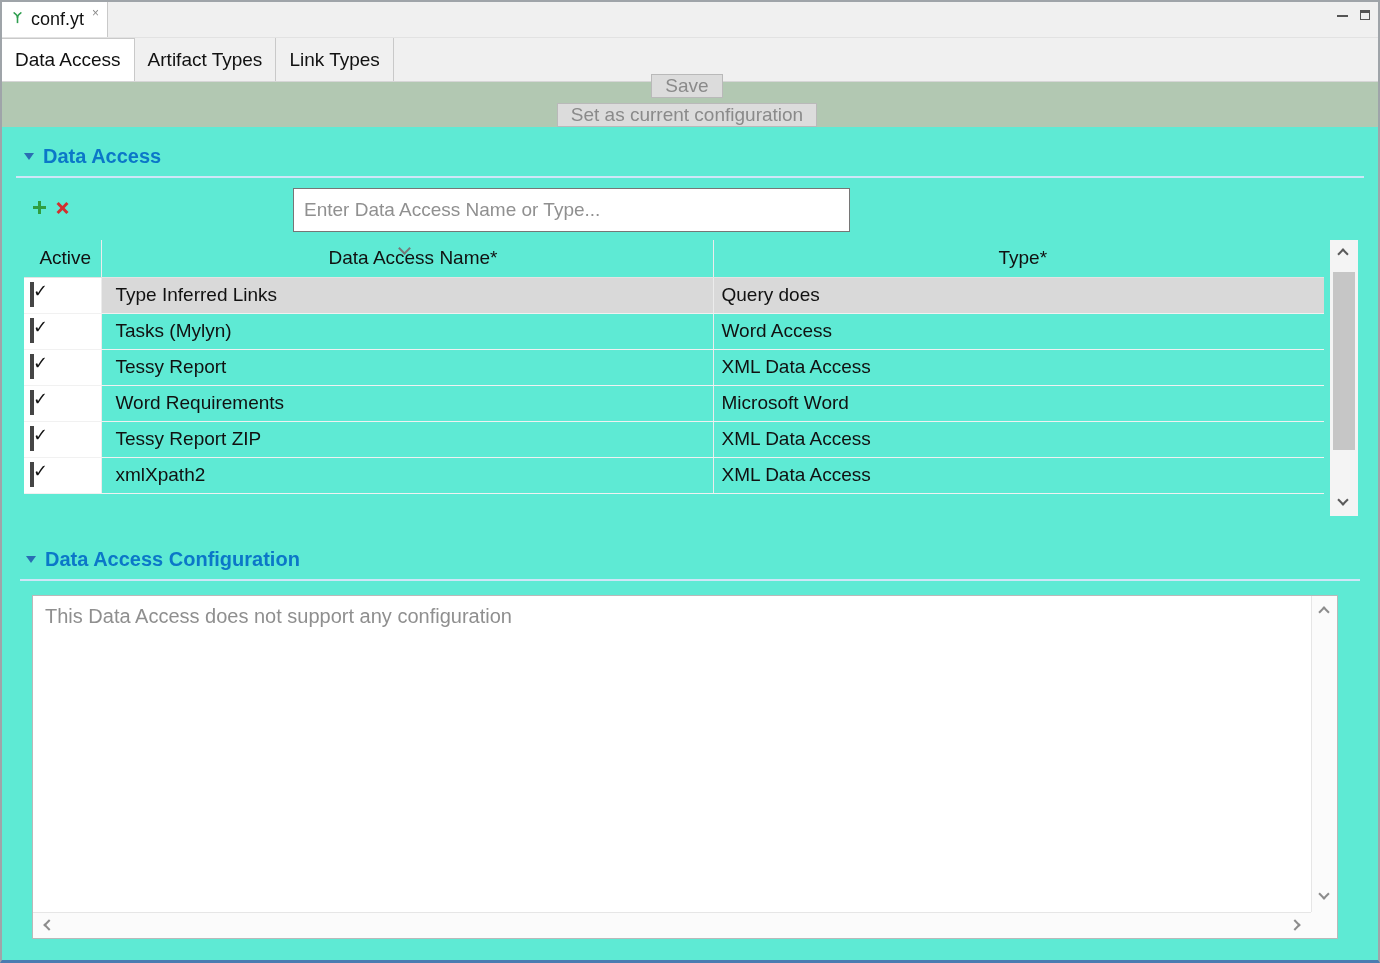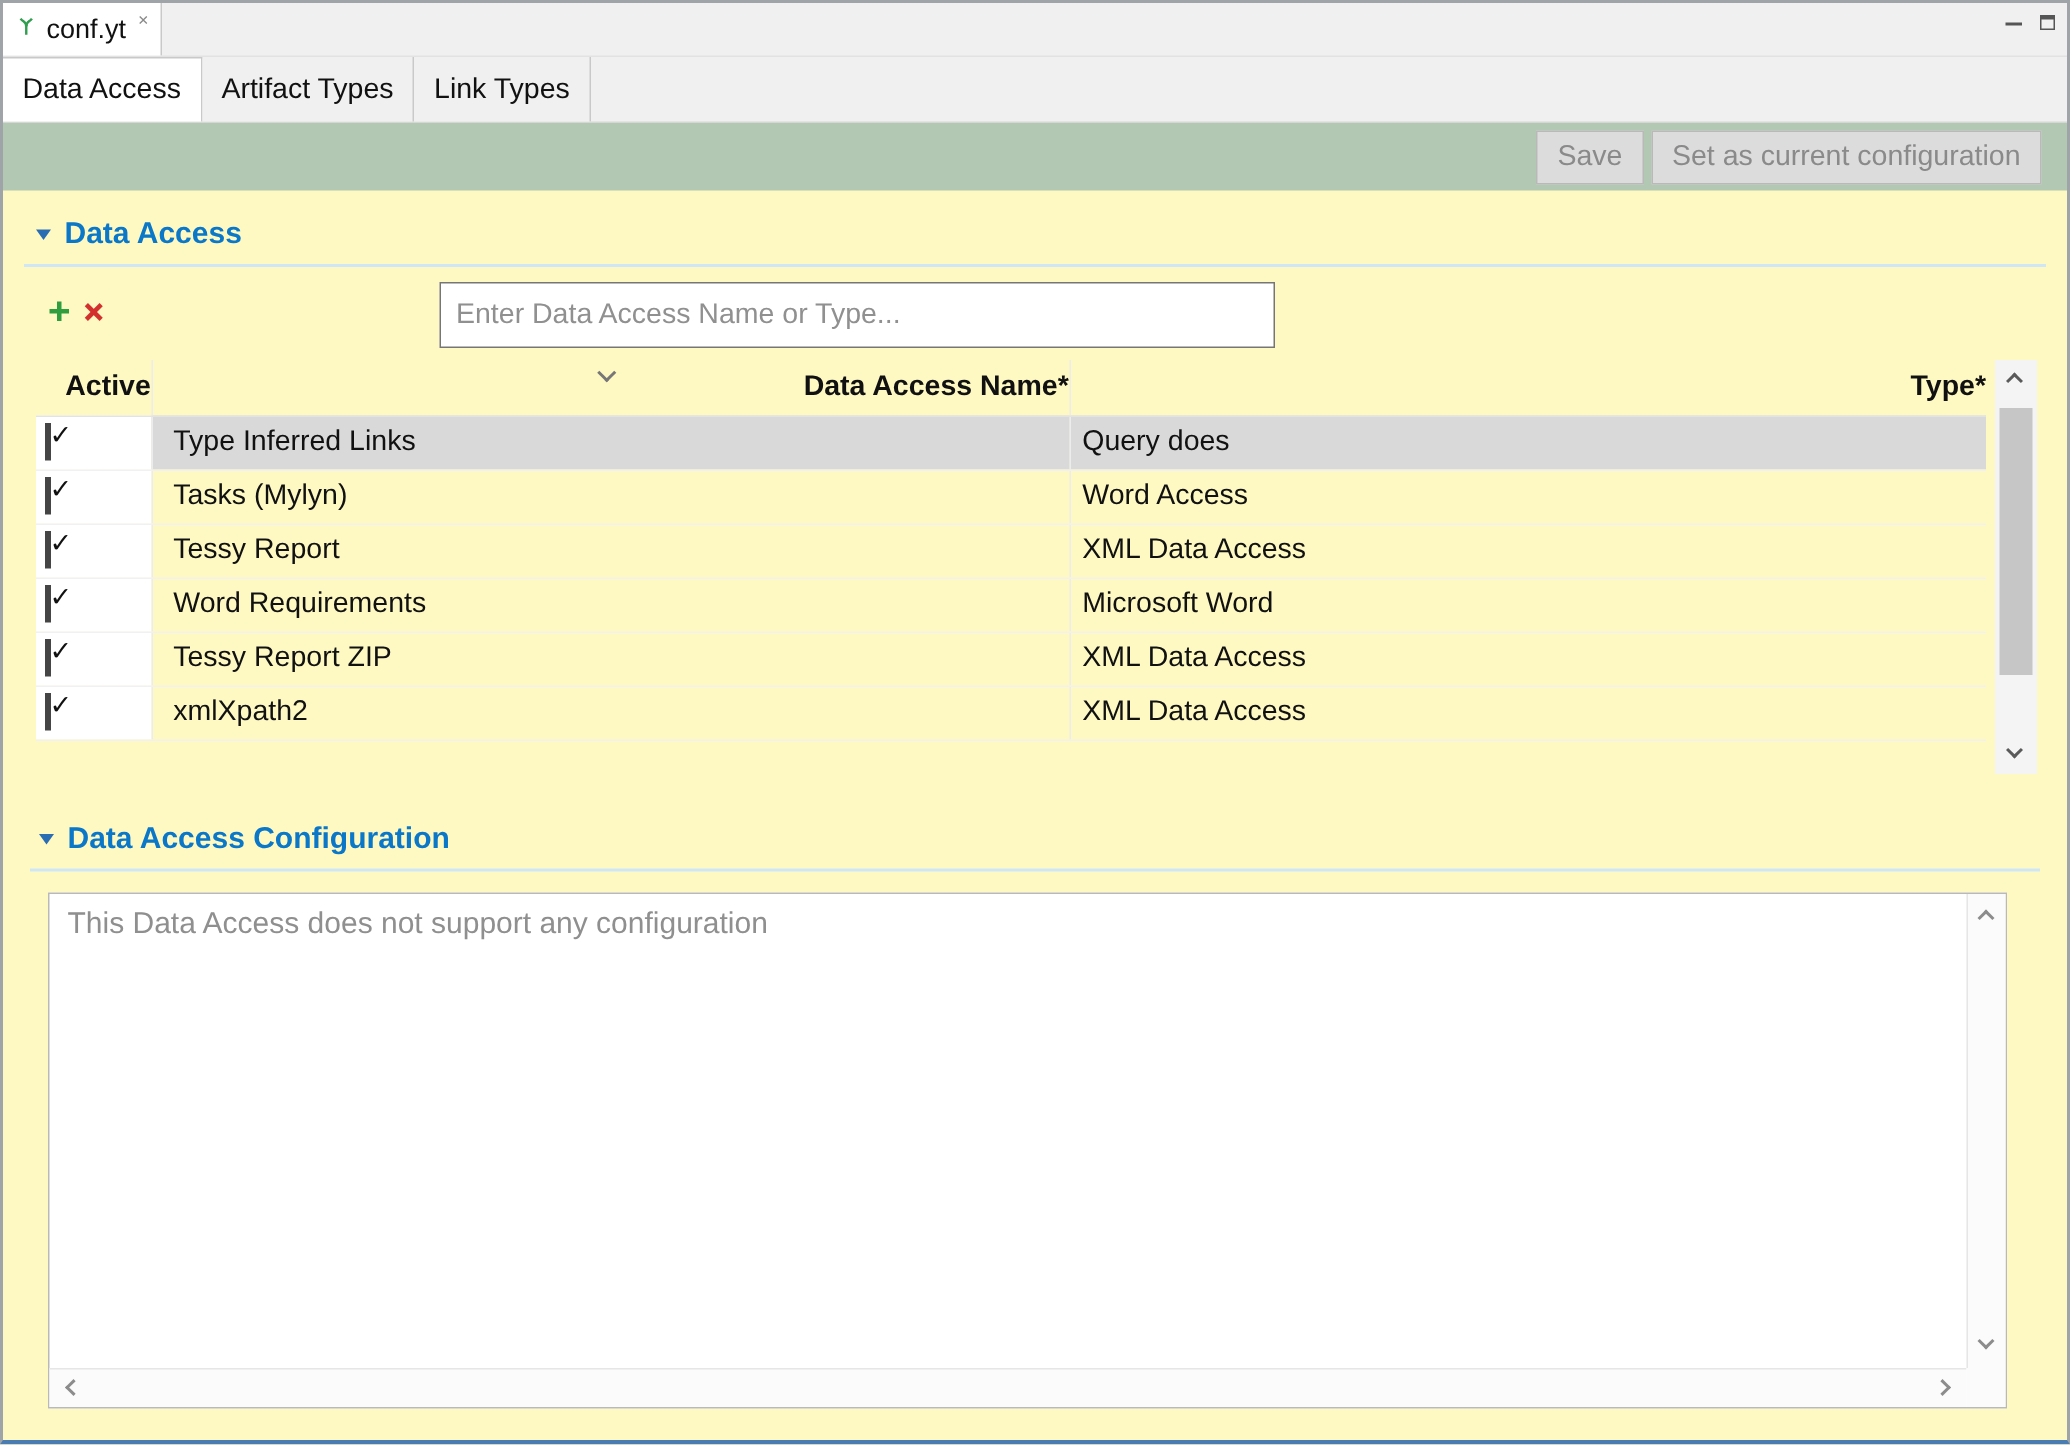--- a/index.html
+++ b/index.html
@@ -7,40 +7,40 @@
     --toolbar-green:#b2c8b2;
     --selection-gray:#d9d9d9;
     --underline-blue:#cfe6f7;
   }
   *{box-sizing:border-box;margin:0;padding:0;}
   body{
     font-family:"Liberation Sans","DejaVu Sans",sans-serif;
     background:#fff;color:#111;width:1380px;height:963px;overflow:hidden;
   }
   .window{
-    width:1380px;height:963px;background:#fef9c3;position:relative;
+    width:1380px;height:963px;background:#5eead4;position:relative;
     border:2px solid #9fa4a9;border-bottom:3px solid #4a7cb1;
   }
   
   .tabbar{height:36px;background:#f0f0f0;display:flex;align-items:stretch;
     border-bottom:1px solid #e2e2e2;position:relative;}
   .editor-tab{background:#fff;display:flex;align-items:center;gap:6px;
     padding:0 8px 0 8px;border-right:1px solid #c9c9c9;font-size:18px;}
   .tab-close{font-size:12px;color:#8a8a8a;align-self:flex-start;margin-top:4px;margin-left:2px;cursor:pointer;}
   .win-controls{position:absolute;right:8px;top:6px;display:flex;gap:12px;align-items:flex-start;}
   .min-bar{width:11px;height:2px;background:#555;margin-top:7px;}
   .max-box{width:10px;height:10px;border:1px solid #555;border-top-width:3px;margin-top:2px;}
   
   .subtabs{height:44px;background:#f0f0f0;display:flex;align-items:stretch;border-bottom:1px solid #d6d6d6;}
   .subtab{display:flex;align-items:center;padding:0 13px;font-size:19px;
     border-right:1px solid #c9c9c9;background:#f0f0f0;cursor:pointer;}
   .subtab.active{background:#fff;border-top:1px solid #c9c9c9;}
   
   .green-bar{height:45px;background:var(--toolbar-green);display:flex;justify-content:flex-end;
-    align-items:center;gap:5px;padding-right:17px;}
+    align-items:center;gap:5px;padding-right:6px;flex-direction:column;}
   .gbtn{height:36px;font-size:19px;color:#8a8a8a;background:#dcdcdc;border:1px solid #b9b9b9;
     padding:0 13px;font-family:inherit;cursor:default;}
   
   .sec1{margin-top:14px;}
   .sec-head{display:flex;align-items:center;gap:9px;margin:0 14px;padding:4px 0 8px 8px;
     border-bottom:2px solid var(--underline-blue);}
   .sec2 .sec-head{margin:0 18px;padding-left:6px;}
   .twistie{width:0;height:0;border-left:5px solid transparent;border-right:5px solid transparent;
     border-top:7px solid #2a6db3;cursor:pointer;}
   .sec-title{color:var(--header-blue);font-weight:bold;font-size:20px;}
@@ -52,21 +52,21 @@
   .icon-cross{position:absolute;left:54px;top:24px;width:12px;height:12px;cursor:pointer;}
   .icon-cross::before,.icon-cross::after{content:"";position:absolute;left:5px;top:-1px;width:3px;height:14px;background:#d22f2f;}
   .icon-cross::before{transform:rotate(45deg);}
   .icon-cross::after{transform:rotate(-45deg);}
   .filter-input{position:absolute;left:291px;top:10px;width:557px;height:44px;
     border:1px solid #767676;font-size:19px;padding:0 10px;color:#333;font-family:inherit;background:#fff;}
   .filter-input::placeholder{color:#909090;}
   
   .table-area{position:relative;height:278px;}
   table.da{border-collapse:collapse;table-layout:fixed;margin-left:22px;width:1300px;font-size:19px;}
-  table.da th{text-align:right;font-weight:bold;height:37px;border-bottom:1px solid #e3e3e3;font-size:19px;}
+  table.da th{text-align:center;font-weight:normal;height:37px;border-bottom:1px solid #e3e3e3;font-size:19px;}
   th.c-active{width:77px;padding-left:6px;}
   th.c-name{width:612px;padding-left:12px;border-left:1px solid #ececec;}
   th.c-type{width:611px;padding-left:8px;border-left:1px solid #ececec;}
   table.da td{height:36px;border-bottom:1px solid #f1f1f1;}
   td.cell-active{padding-left:6px;background:#fff;}
   td.cell-name{padding-left:14px;border-left:1px solid #ececec;}
   td.cell-type{padding-left:8px;border-left:1px solid #ececec;}
   tr.selected td.cell-name,tr.selected td.cell-type{background:var(--selection-gray);}
   .checkbox{width:20px;height:20px;border:2px solid #454545;background:#fff;position:relative;cursor:pointer;}
   .checkbox.checked::after{content:"\2713";position:absolute;left:1px;top:-4px;font-size:18px;color:#111;}

